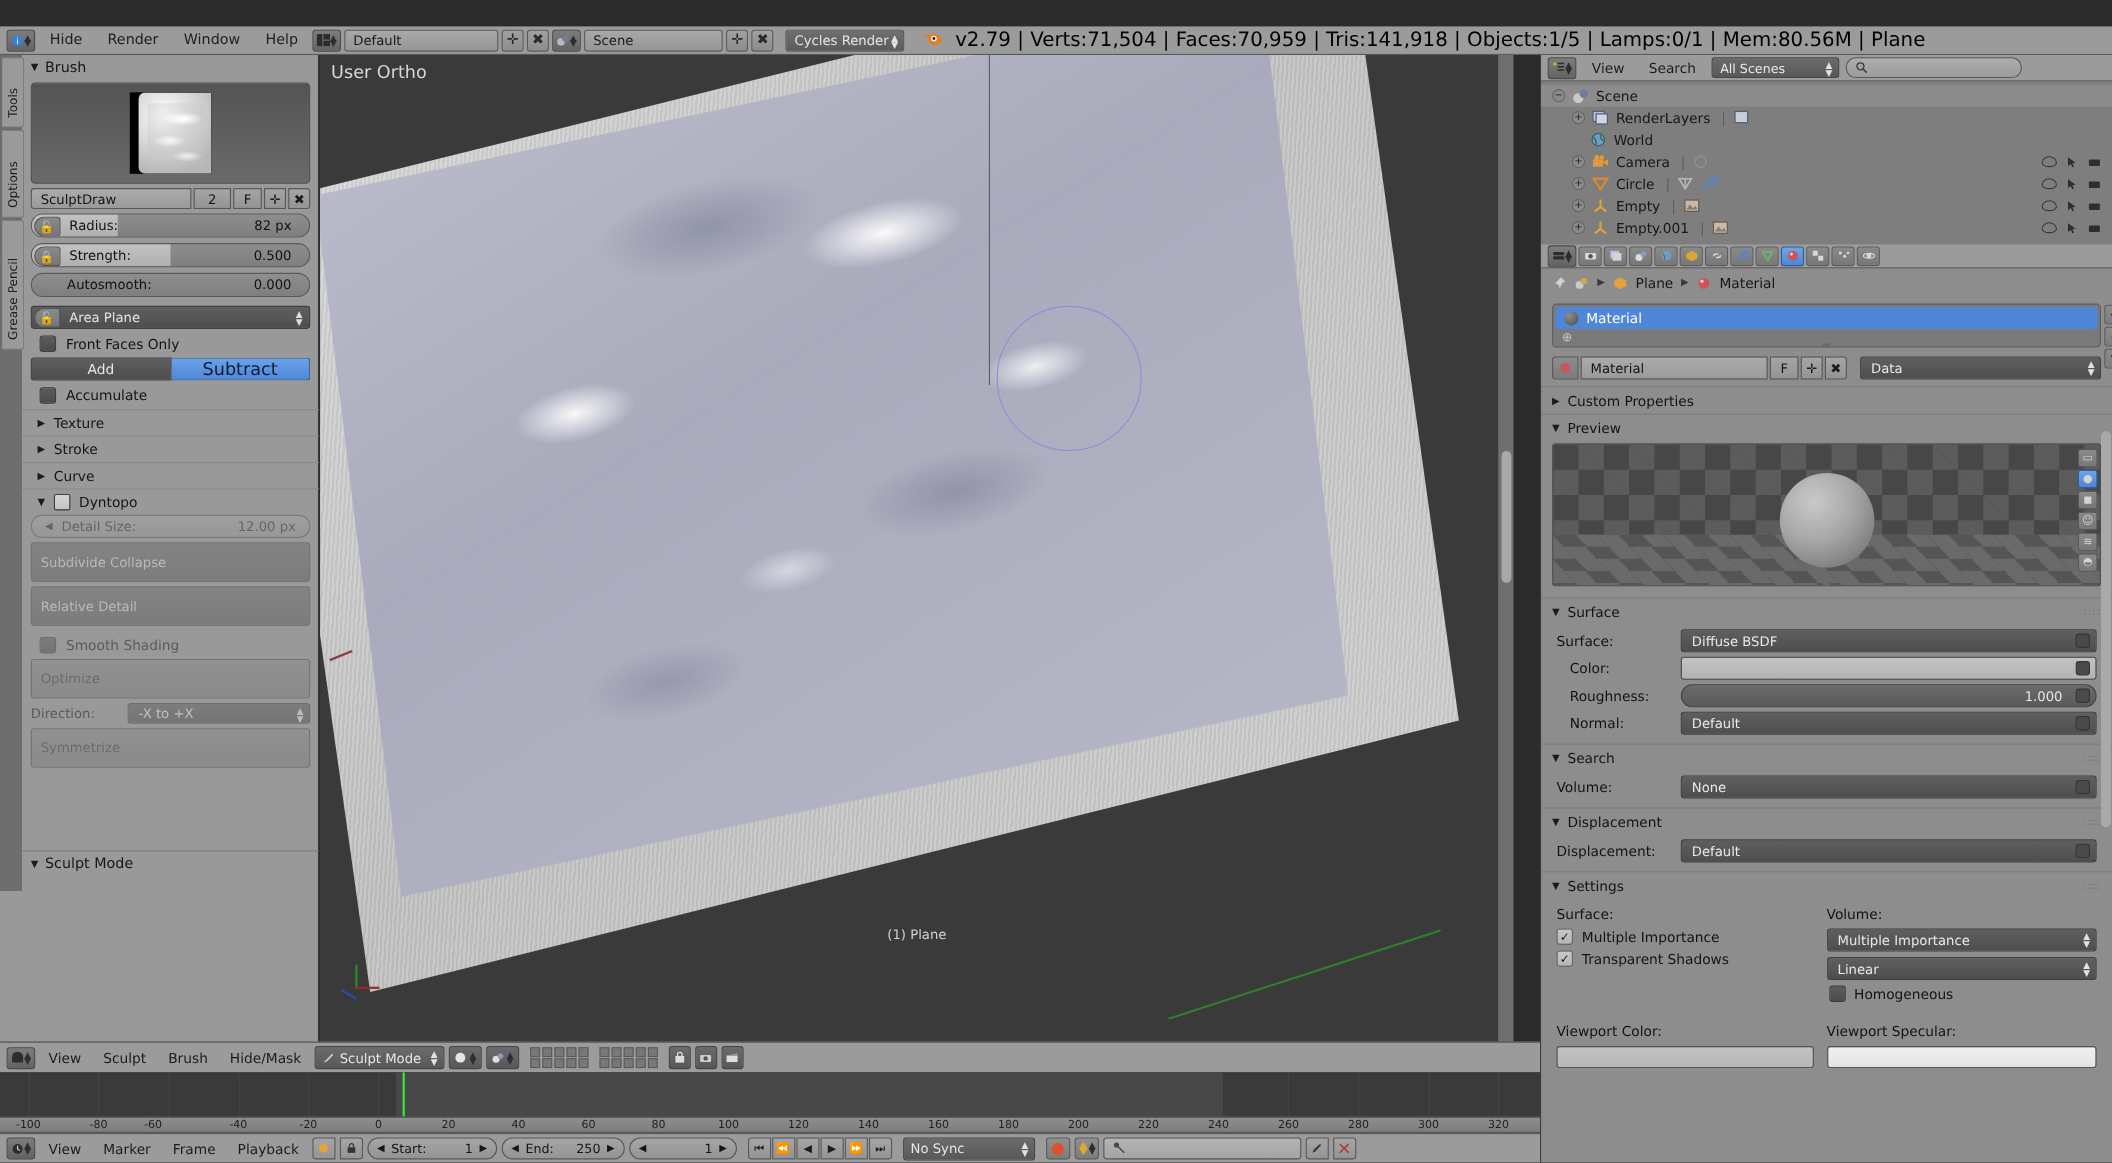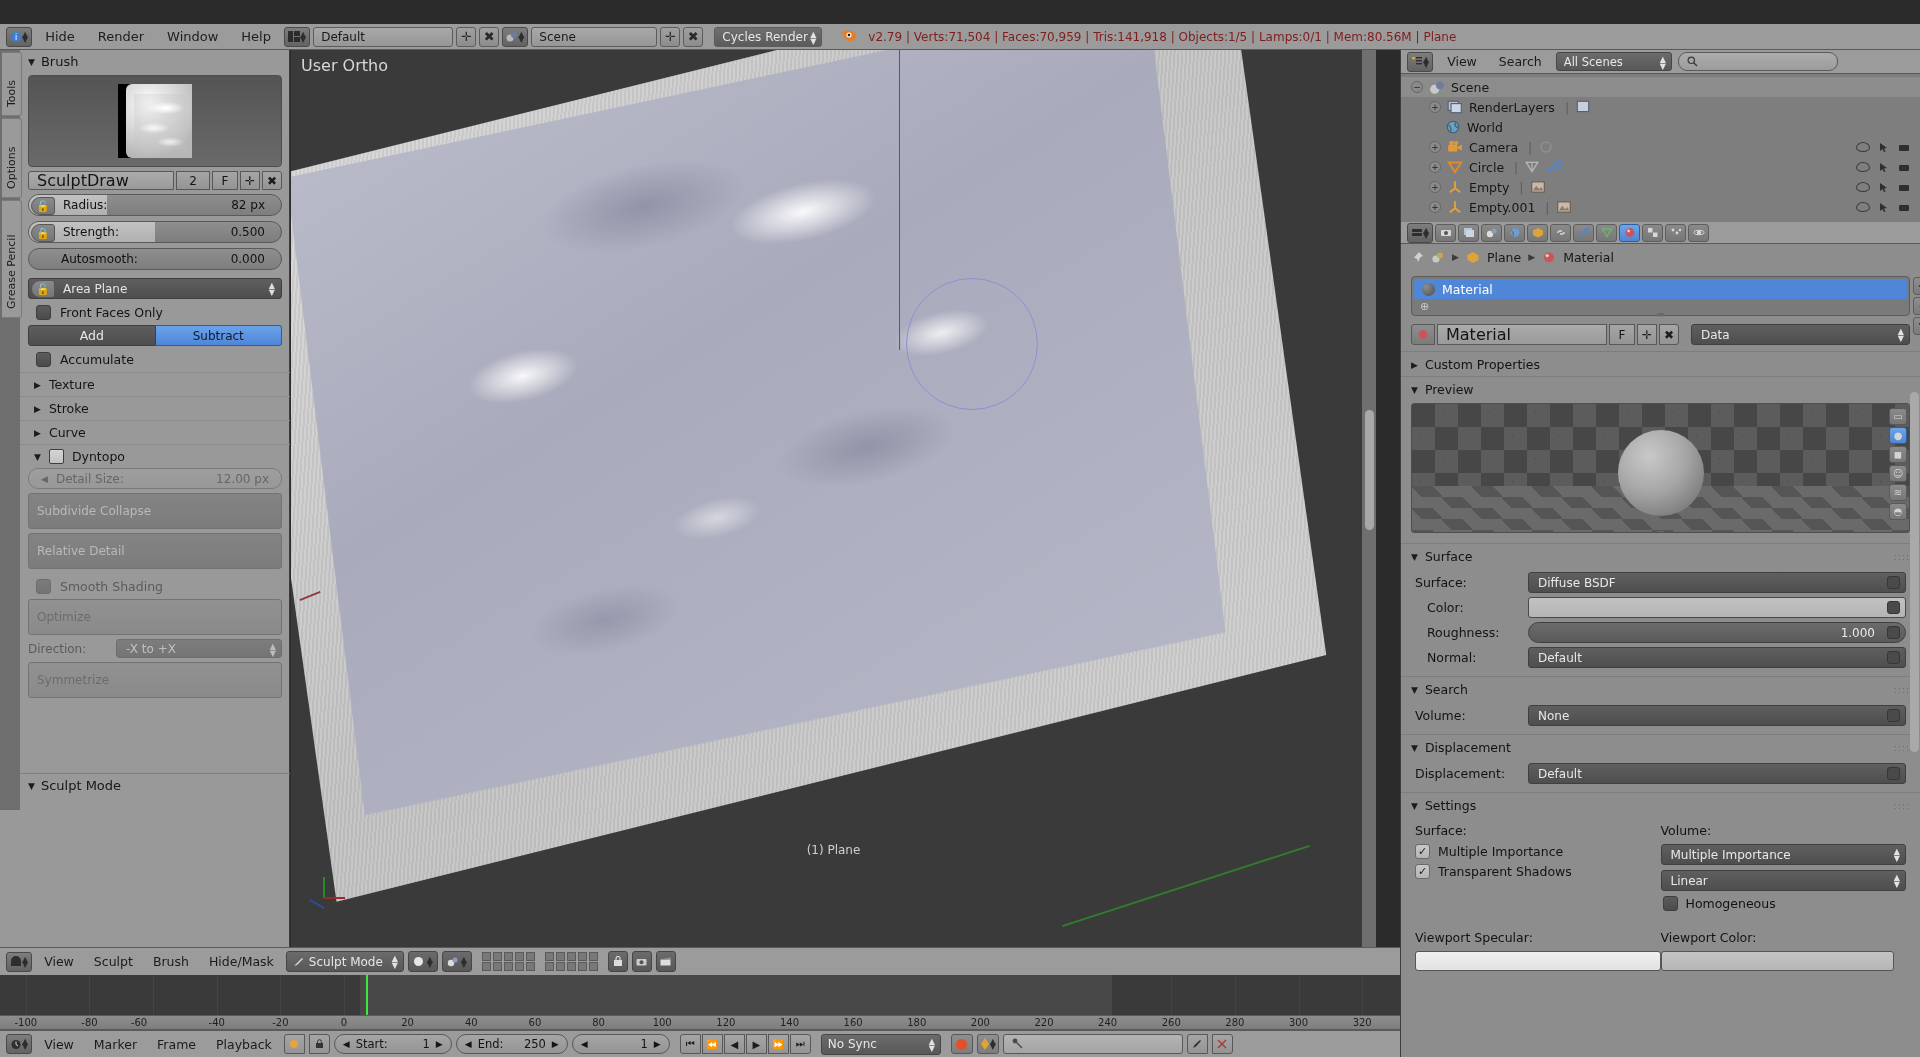--- a/index.html
+++ b/index.html
@@ -26,21 +26,21 @@
     border:1px solid #4a4a4a; border-radius:3px; display:flex; align-items:center;
     justify-content:center; color:#e8e8e8; font-size:11px; padding:0 3px; }
   .spin { display:flex; flex-direction:column; line-height:5px; font-size:8px; color:#2e2e2e; }
   .menu-item { padding:2px 10px; font-size:13px; color:#1e1e1e; }
   .tbfield { height:20px; background:linear-gradient(#a8a8a8,#969696); border:1px solid #5c5c5c;
     border-radius:3px; display:flex; align-items:center; padding:0 7px; color:#1a1a1a; font-size:12px; }
   .tbfield.dark { background:linear-gradient(#6f6f6f,#5b5b5b); color:#e6e6e6; }
   .plusx { height:20px; width:20px; background:linear-gradient(#a0a0a0,#8c8c8c);
     border:1px solid #5c5c5c; border-radius:3px; display:flex; align-items:center;
     justify-content:center; color:#2a2a2a; font-size:13px; }
-  .statusinfo { font-size:12px; color:#7f1d1d; margin-left:8px; white-space:nowrap; }
+  .statusinfo { font-size:18px; color:#000000; margin-left:8px; white-space:nowrap; }
 
   
   .leftpanel { position:absolute; left:0; top:50px; width:290px; height:897px;
     background:#999999; border-right:1px solid #3d3d3d; }
   .vtabs { position:absolute; left:0; top:0; width:20px; height:760px; background:#6e6e6e; }
   .vtab { writing-mode:vertical-rl; transform:rotate(180deg); background:#9a9a9a;
     color:#1c1c1c; font-size:11px; padding:8px 3px; margin:2px 0 0 2px; border-radius:3px 0 0 3px;
     border:1px solid #7a7a7a; border-right:none; }
   .panelbody { position:absolute; left:20px; top:0; width:270px; height:897px; overflow:hidden; }
   .sect-hdr { display:flex; align-items:center; gap:6px; padding:4px 8px; font-size:13px; color:#171717; }
@@ -53,21 +53,21 @@
     border-radius:6px 0 0 6px;
     background:radial-gradient(circle at 35% 28%, #ffffff 6%, #e6e6e6 26%, #cfcfcf 52%, #b7b7b7 78%); }
   .brushimg::after { content:""; position:absolute; left:16px; top:10px; width:52px; height:56px;
     background:
       radial-gradient(ellipse 26px 9px at 32px 14px, rgba(255,255,255,.95) 10%, rgba(200,200,200,.15) 70%),
       radial-gradient(ellipse 22px 8px at 20px 34px, rgba(255,255,255,.9) 10%, rgba(190,190,190,.1) 70%),
       radial-gradient(ellipse 20px 7px at 36px 48px, rgba(255,255,255,.85) 10%, rgba(185,185,185,.1) 70%); }
   .rowbox { display:flex; margin:0 8px 4px 8px; gap:2px; align-items:center; }
   .namefield { flex:1; height:19px; background:linear-gradient(#ababab,#9a9a9a);
     border:1px solid #585858; border-radius:3px 0 0 3px; display:flex; align-items:center;
-    padding:0 8px; color:#141414; font-size:16px; }
+    padding:0 8px; color:#141414; font-size:12px; }
   .cntfield { width:34px; height:19px; background:linear-gradient(#a5a5a5,#949494);
     border:1px solid #585858; display:flex; align-items:center; justify-content:center;
     color:#141414; font-size:12px; }
   .ffield { width:26px; height:19px; background:linear-gradient(#a5a5a5,#949494);
     border:1px solid #585858; display:flex; align-items:center; justify-content:center;
     color:#141414; font-size:12px; }
   .minibtn { width:20px; height:19px; background:linear-gradient(#a5a5a5,#949494);
     border:1px solid #585858; display:flex; align-items:center; justify-content:center;
     color:#1c1c1c; font-size:12px; }
   .minibtn.last { border-radius:0 3px 3px 0; }
@@ -92,21 +92,21 @@
   .chkbox { width:15px; height:15px; border-radius:3px;
     background:linear-gradient(#5c5c5c,#4b4b4b); border:1px solid #3e3e3e; }
   .chkbox.sq { border-radius:2px; background:linear-gradient(#d5d5d5,#c2c2c2); }
   .chklabel { color:#141414; font-size:12.5px; }
   .twobtn { display:flex; margin:0 8px 6px 8px; }
   .tb-a { flex:1; height:21px; border-radius:3px 0 0 3px; border:1px solid #3f3f3f;
     background:linear-gradient(#5e5e5e,#4d4d4d); display:flex; align-items:center;
     justify-content:center; color:#e8e8e8; font-size:12.5px; }
   .tb-b { flex:1; height:21px; border-radius:0 3px 3px 0; border:1px solid #2f5e9e; border-left:none;
     background:linear-gradient(#6aa2ea,#4f86d8); display:flex; align-items:center;
-    justify-content:center; color:#0d1b30; font-size:12px; }
+    justify-content:center; color:#0d1b30; font-size:16px; }
   .collaps { display:flex; align-items:center; gap:8px; padding:4px 8px 4px 14px;
     border-top:1px solid #8b8b8b; color:#151515; font-size:12.5px; }
   .dimrow { opacity:.48; }
   .graybtn { height:36px; margin:0 8px 4px 8px; border-radius:3px;
     background:linear-gradient(#6d6d6d,#5d5d5d); border:1px solid #4a4a4a;
     display:flex; align-items:center; padding-left:8px; color:#dcdcdc; font-size:12px; }
   .bigslider { position:relative; height:21px; margin:0 8px 4px 8px; border-radius:10px;
     background:linear-gradient(#a6a6a6,#979797); border:1px solid #5a5a5a;
     display:flex; align-items:center; padding:0 12px; color:#2e2e2e; font-size:12px; }
   .sculptmode-hdr { position:absolute; left:20px; bottom:0; width:270px; }
@@ -1160,25 +1160,25 @@
         </div>
         <div class="schk" style="padding-left:2px">
           <span class="chkbox"></span>
           <span>Homogeneous</span>
         </div>
       </div>
     </div>
 
     <div class="settings-cols" style="margin-top:14px">
       <div class="scol">
+        <div class="scol-lbl">Viewport Color:</div>
+        <div style="height:20px;background:linear-gradient(#c4c4c4,#b6b6b6);border:1px solid #555;border-radius:3px;margin-right:12px"></div>
+      </div>
+      <div class="scol">
         <div class="scol-lbl">Viewport Specular:</div>
         <div style="height:20px;background:linear-gradient(#f0f0f0,#e2e2e2);border:1px solid #555;border-radius:3px"></div>
       </div>
-      <div class="scol">
-        <div class="scol-lbl">Viewport Color:</div>
-        <div style="height:20px;background:linear-gradient(#c4c4c4,#b6b6b6);border:1px solid #555;border-radius:3px;margin-right:12px"></div>
-      </div>
     </div>
 
     <div class="props-scroll"></div>
   </div>
 
 </div>
 
 </body></html>

